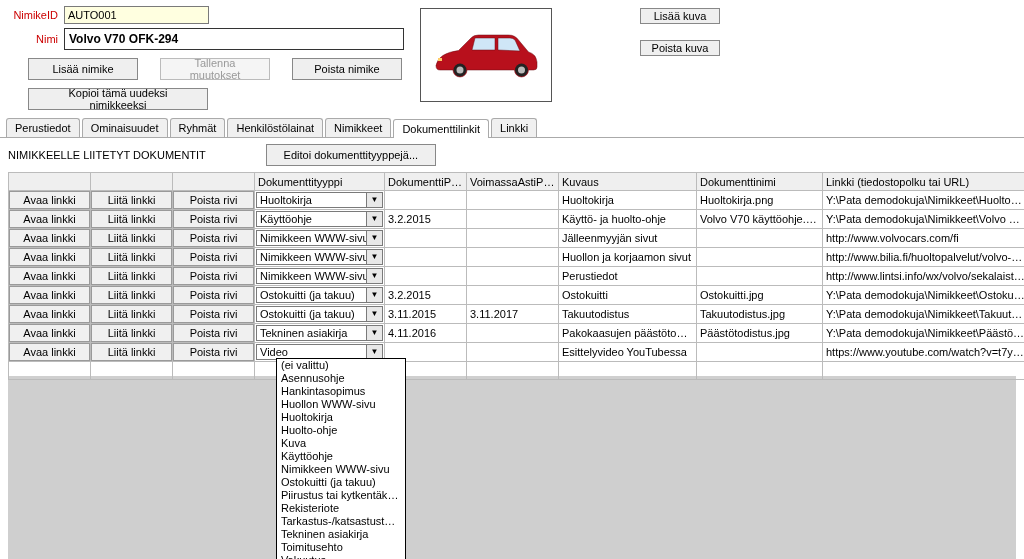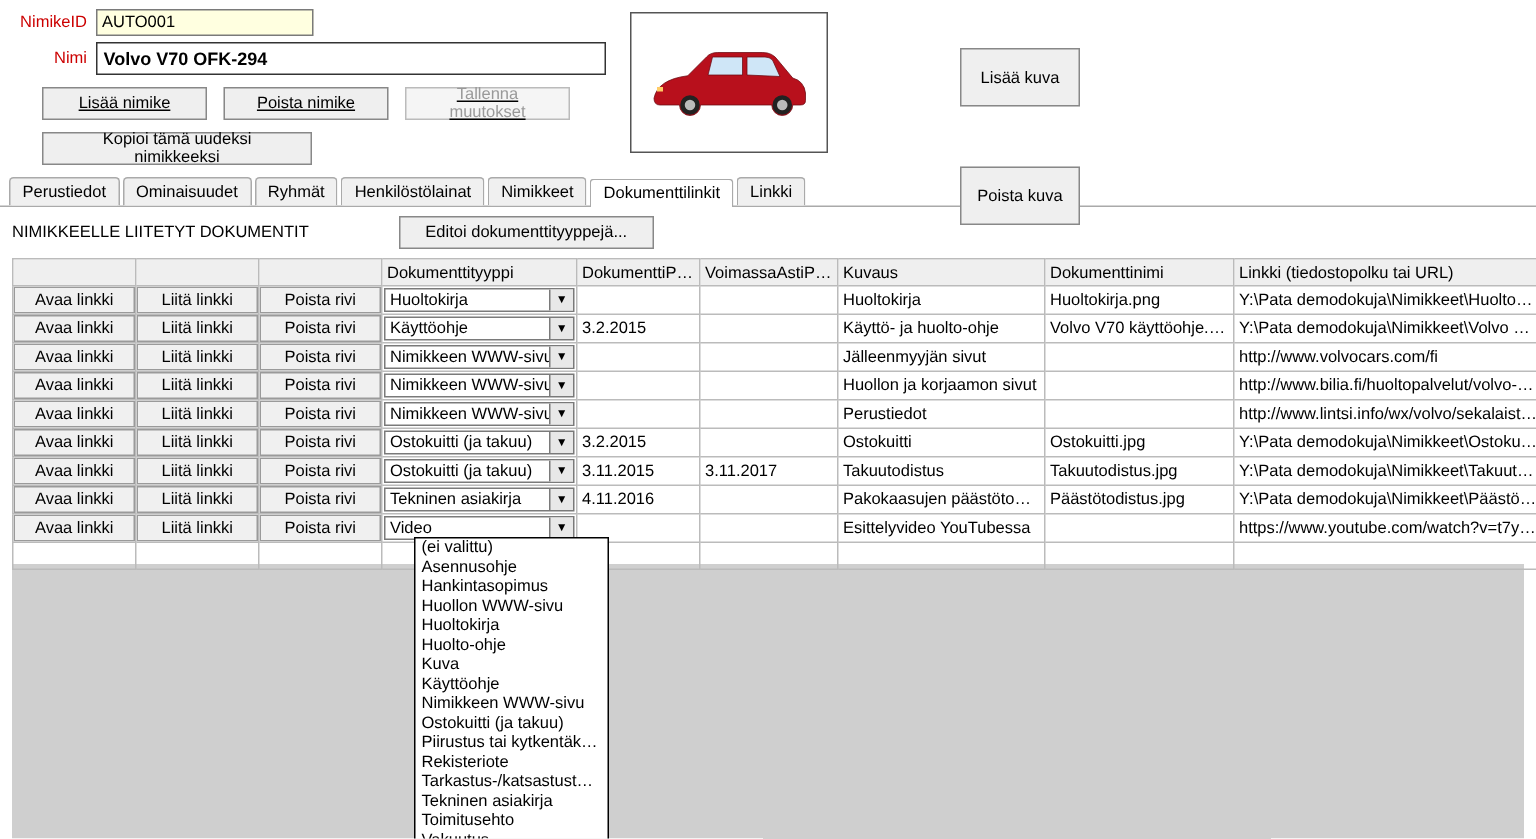--- a/index.html
+++ b/index.html
@@ -31,34 +31,34 @@
   }
   .btn {
     display: inline-flex; align-items: center; justify-content: center;
     height: 22px; padding: 0 10px;
     background: #efefef;
     border: 1px solid #888;
     font-family: inherit; font-size: 11px;
     cursor: pointer;
   }
   .btn:disabled { color: #999; background: #f5f5f5; border-color: #bbb; }
-  .btn-row { display: flex; gap: 11px; margin: 8px 0 4px 18px; text-decoration: underline; }
+  .btn-row { display: flex; gap: 22px; margin: 8px 0 4px 18px; }
   .btn-row .btn { width: 110px; }
   .btn-copy { margin: 4px 0 6px 18px; width: 180px; }
   .image-box {
     position: absolute; left: 420px; top: 8px;
     width: 132px; height: 94px;
     border: 1px solid #555;
     background: #fff;
     display: flex; align-items: center; justify-content: center;
     overflow: hidden;
   }
   .car { width: 110px; height: 55px; }
   .side-btns { position: absolute; left: 640px; top: 8px; display: flex; flex-direction: column; gap: 16px; }
-  .side-btns .btn { width: 80px; height: 39px; margin-top: 24px; }
+  .side-btns .btn { width: 80px; height: 16px; }
   
   .tab-strip {
     display: flex; align-items: flex-end;
     margin-top: 2px; padding-left: 6px;
     border-bottom: 1px solid #aaa;
   }
   .tab {
     padding: 3px 8px; margin-right: 2px;
     border: 1px solid #aaa; border-bottom: none;
     background: #f0f0f0;
@@ -136,22 +136,22 @@
       <span class="field-label red">NimikeID</span>
       <input class="id-input" value="AUTO001" style="">
     </div>
     <div class="field-row">
       <span class="field-label red">Nimi</span>
       <input class="name-input" value="Volvo V70 OFK-294" style="">
     </div>
 
     <div class="btn-row">
       <button class="btn">Lisää nimike</button>
+      <button class="btn" disabled="">Tallenna muutokset</button>
       <button class="btn">Poista nimike</button>
-      <button class="btn" disabled="">Tallenna muutokset</button>
     </div>
     <button class="btn btn-copy">Kopioi tämä uudeksi nimikkeeksi</button>
 
     <div class="image-box">
       <svg class="car" viewBox="0 0 220 110">
         <path d="M10 75 Q15 50 55 45 L80 20 Q85 14 95 14 L155 14 Q168 14 175 24 L195 48 Q210 52 212 68 L212 78 Q212 84 205 84 L195 84 A14 14 0 1 1 167 84 L72 84 A14 14 0 1 1 44 84 L18 84 Q10 84 10 75 Z" fill="#b8101c" stroke="#6a0a12" stroke-width="1"></path>
         <path d="M88 20 L82 44 L128 44 L128 20 Z" fill="#cfe6f7" stroke="#6a0a12"></path>
         <path d="M134 20 L134 44 L178 46 L168 24 Q164 20 158 20 Z" fill="#cfe6f7" stroke="#6a0a12"></path>
         <circle cx="58" cy="84" r="13" fill="#222"></circle>
           <circle cx="58" cy="84" r="7" fill="#bbb"></circle>

